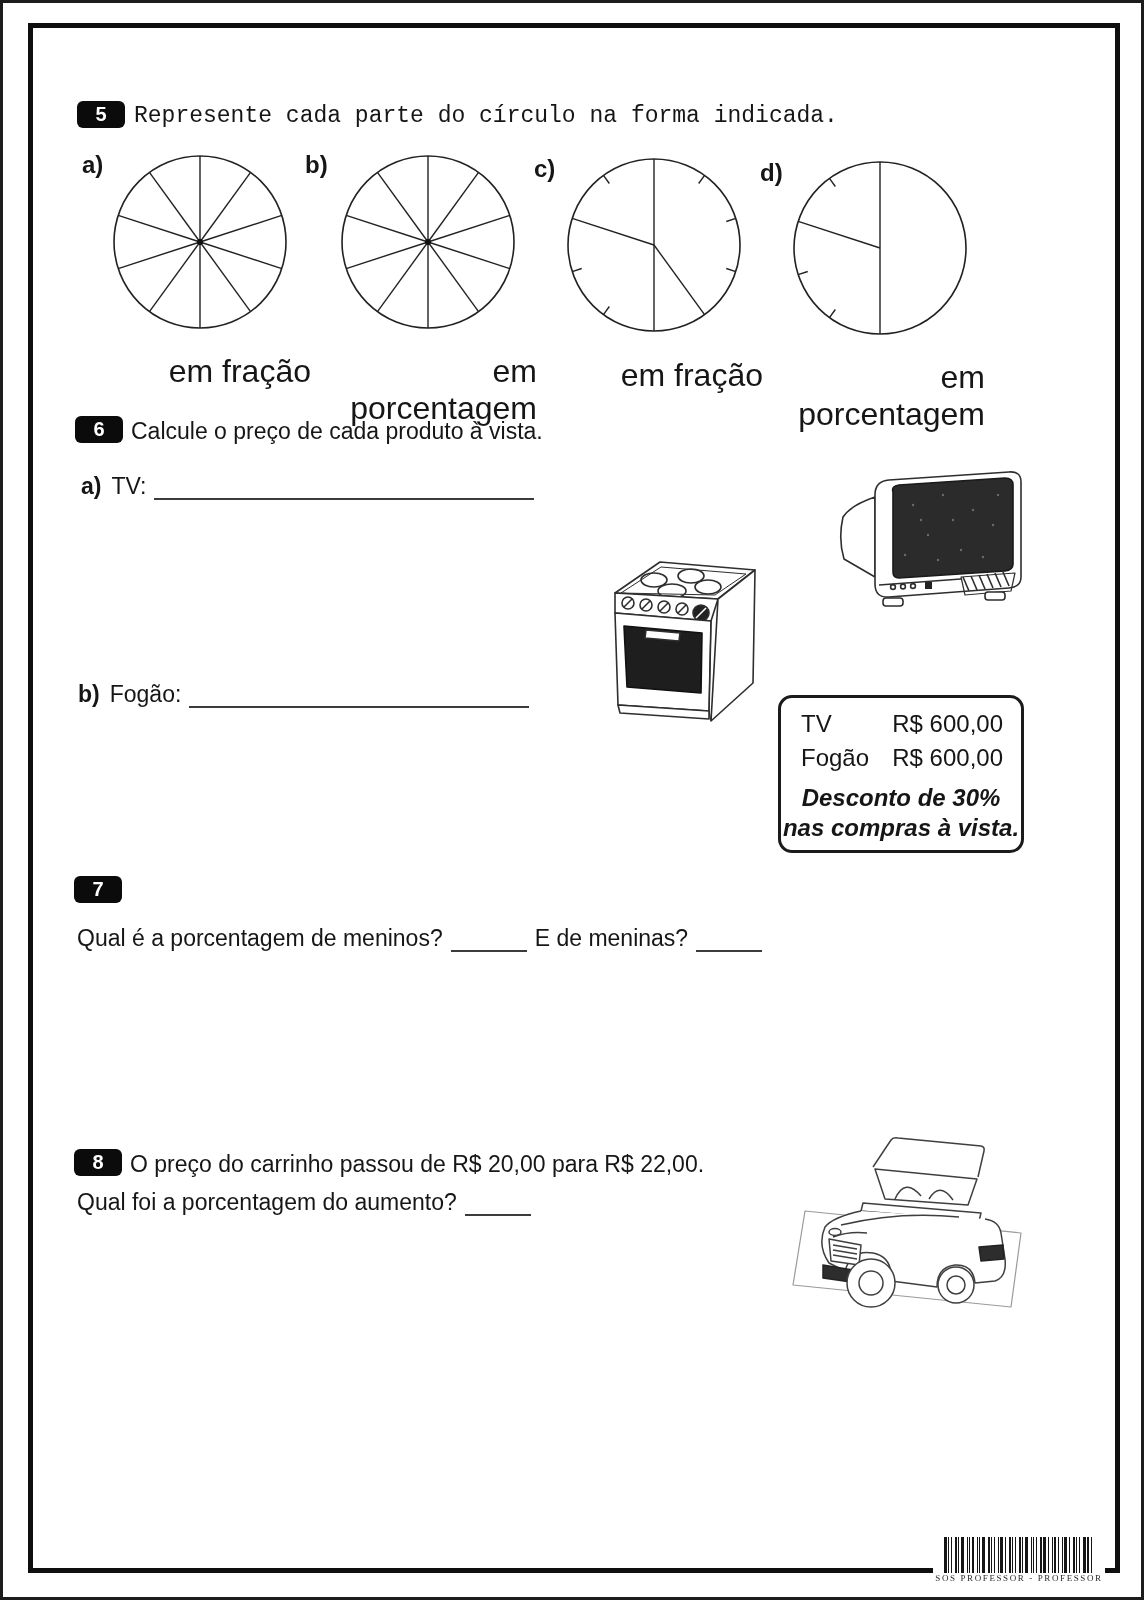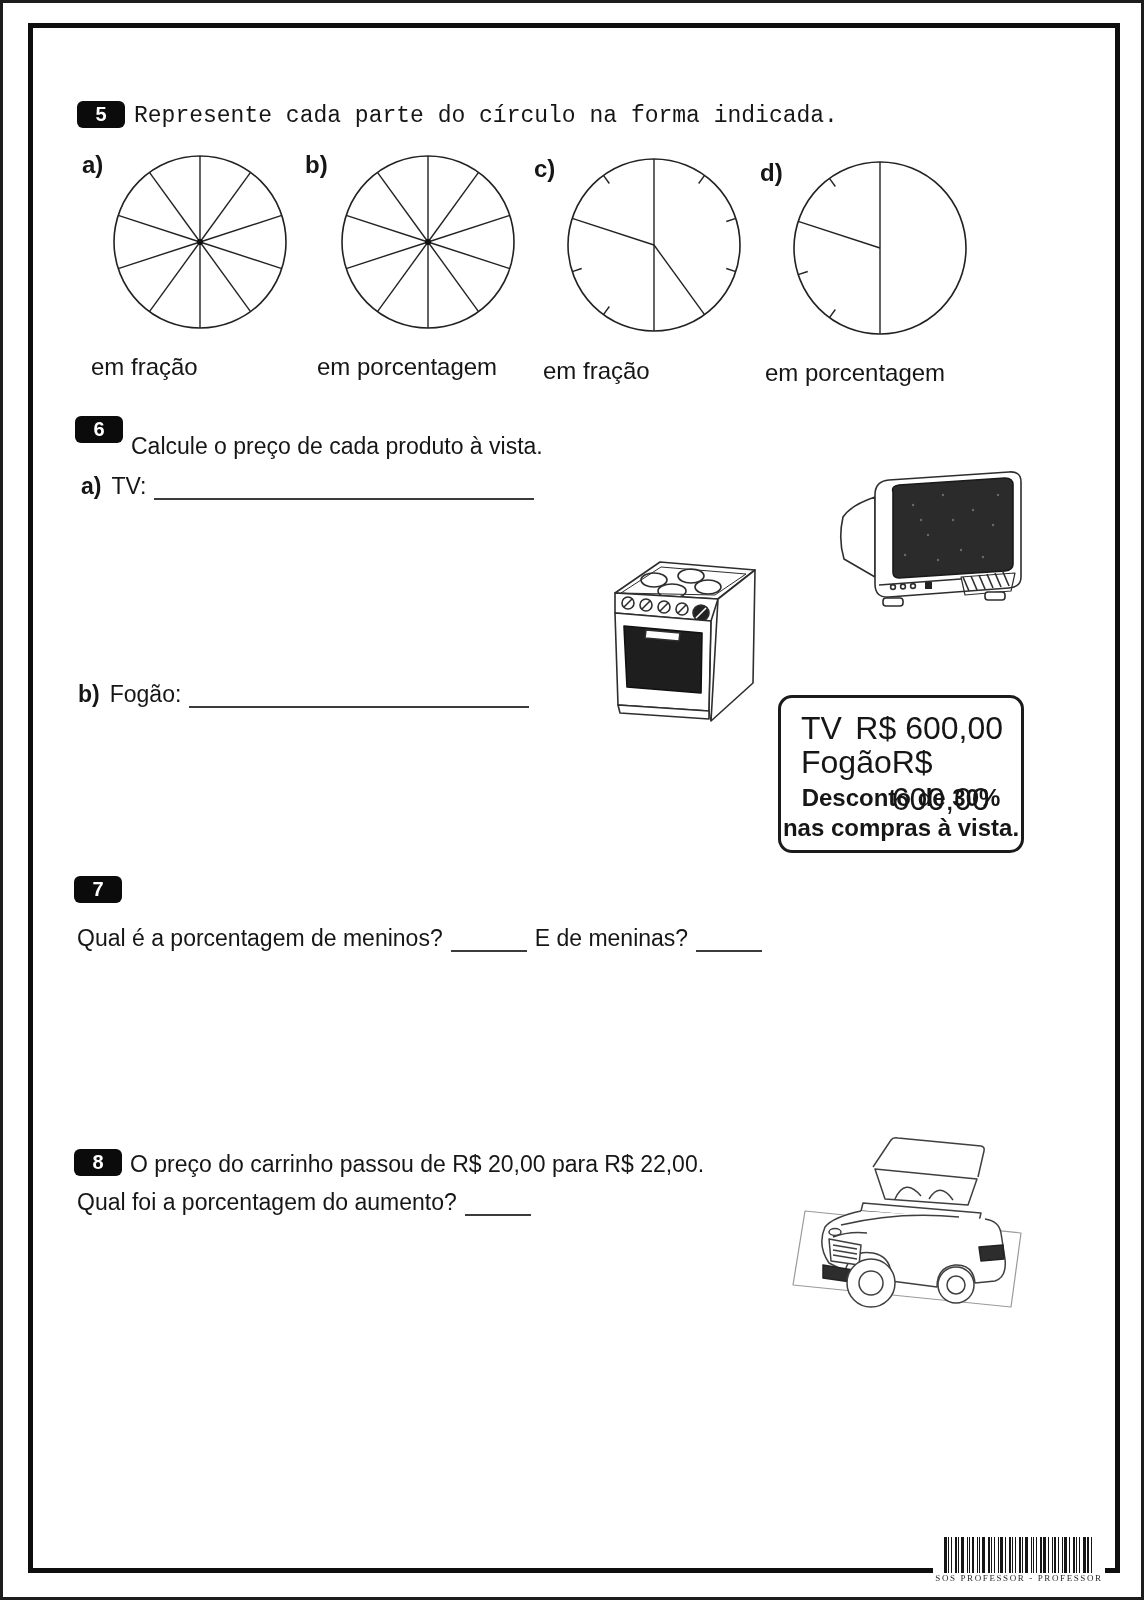--- a/index.html
+++ b/index.html
@@ -11,34 +11,34 @@
   }
   .frame { position:absolute; left:25px; top:20px; width:1092px; height:1550px;
     border:5px solid #0f0f0f; }
   .badge {
     position:absolute; width:48px; height:27px; background:#0b0b0b;
     border-radius:6px; color:#fff; display:flex; align-items:center;
     justify-content:center; font-size:20px; font-weight:bold;
   }
   .prompt { position:absolute; font-size:23px; white-space:nowrap; }
   .letter { position:absolute; font-size:24px; font-weight:bold; }
-  .caption { position:absolute; font-size:24px; text-align:left; width:220px; }
+  .caption { position:absolute; font-size:32px; text-align:right; width:220px; }
   .circle-box { position:absolute; }
   .circle-box svg { display:block; }
   .row { position:absolute; display:flex; align-items:flex-end; font-size:23px; white-space:nowrap; }
   .row .ltr { font-weight:bold; margin-right:10px; }
   .blank { display:inline-block; border-bottom:2px solid #3b3b3b; height:22px; margin:0 8px; }
   .pricebox {
     position:absolute; left:775px; top:692px; width:246px; height:158px;
     border:3px solid #1b1b1b; border-radius:14px; background:#fff;
   }
   .pricebox .prow { position:absolute; left:20px; right:18px; display:flex;
-    justify-content:space-between; font-size:32px; }
+    justify-content:space-between; font-size:24px; }
   .pricebox .pnote { position:absolute; left:0; right:0; text-align:center;
-    font-size:24px; font-weight:bold; }
+    font-size:24px; font-weight:bold;font-style:italic; }
   .illus { position:absolute; }
   .barcode-panel {
     position:absolute; left:930px; top:1532px; width:172px; height:60px;
     background:#fff; text-align:center; z-index:5;
   }
   .barcode-bars { height:36px; margin-top:2px; white-space:nowrap; font-size:0; }
   .barcode-label { font-family:"Liberation Serif", serif; font-size:9px;
     letter-spacing:1.6px; color:#2c2c2c; margin-top:0px; white-space:nowrap; }
 </style>
 </head>
@@ -119,21 +119,21 @@
     </div>
 
   <div class="caption" style="left:88px;  top:350px;">em fração</div>
   <div class="caption" style="left:314px; top:350px;">em porcentagem</div>
   <div class="caption" style="left:540px; top:354px;">em fração</div>
   <div class="caption" style="left:762px; top:356px;">em porcentagem</div>
 
   <div class="badge" style="left:72px; top:413px;">
     <span>6</span>
   </div>
-  <div class="prompt" style="left:128px; top:430px;">Calcule o preço de cada produto à vista.</div>
+  <div class="prompt" style="left:128px; top:415px;">Calcule o preço de cada produto à vista.</div>
 
   <div class="row" style="left:78px; top:470px;">
     <span class="ltr">a)</span>
     <span>TV:</span>
     <span class="blank" style="width:380px;"></span>
   </div>
 
   <div class="row" style="left:75px; top:678px;">
     <span class="ltr">b)</span>
     <span>Fogão:</span>

